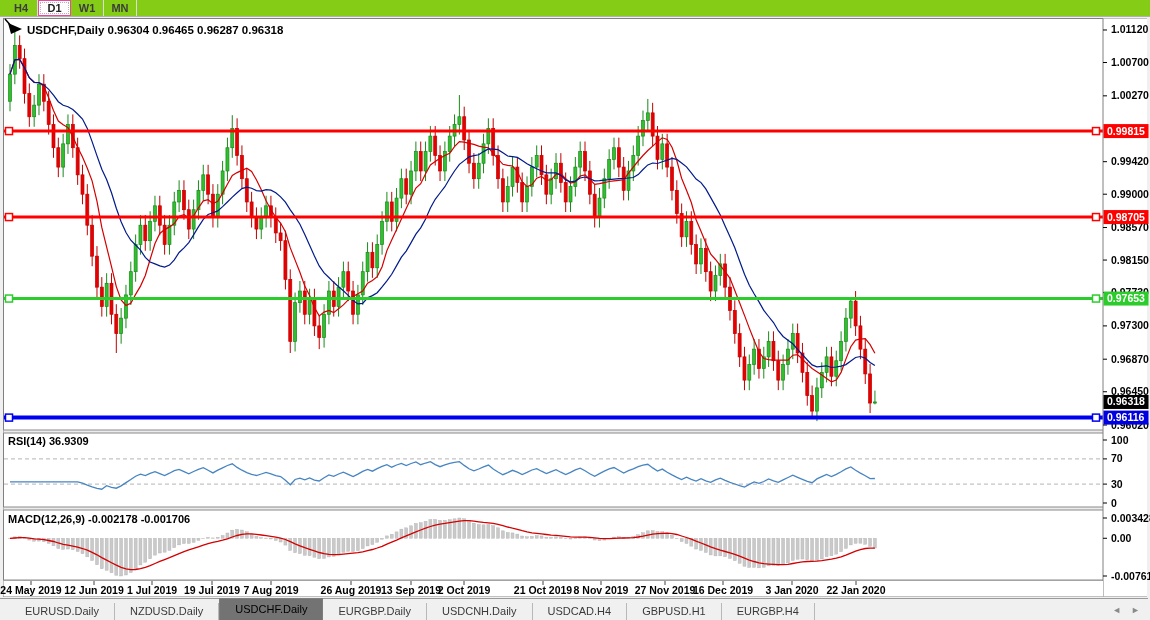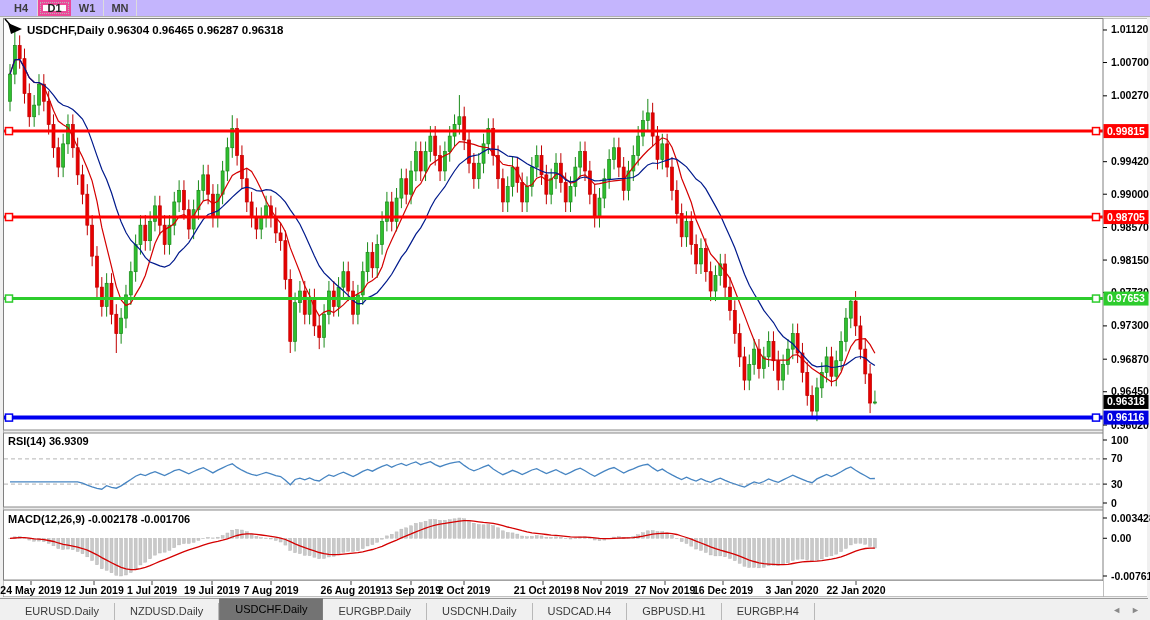--- a/index.html
+++ b/index.html
@@ -1,22 +1,22 @@
 <!DOCTYPE html>
 <html><head>
 <meta charset="utf-8">
 <style>
   html,body{margin:0;padding:0}
   body{width:1150px;height:620px;overflow:hidden;background:#f0f0f0;
        font-family:"Liberation Sans",sans-serif;position:relative}
-  #toolbar{position:absolute;top:0;left:0;width:1150px;height:17px;background:#c4b5fd;
+  #toolbar{position:absolute;top:0;left:0;width:1150px;height:17px;background:#84cc16;
            border-bottom:1px solid #b0b0b0;display:flex;align-items:stretch;padding-left:5px;box-sizing:border-box}
   .tfbtn{width:33px;font-size:11px;font-weight:bold;color:#3c3c3c;display:flex;align-items:center;
          justify-content:center;border-right:1px solid #dcdcdc;cursor:default;box-sizing:border-box}
-  .tfbtn.active{background:#fdfdfd;border:5px solid #ec4899;outline:1px dotted #b5b5b5;outline-offset:-3px;color:#222}
+  .tfbtn.active{background:#fdfdfd;border:1px solid #ec4899;outline:1px dotted #b5b5b5;outline-offset:-3px;color:#222}
   #chartsvg{position:absolute;top:17px;left:0;display:block}
   #tabs{position:absolute;left:0;top:598px;width:1148px;height:22px;background:#f0f0f0;
         border-top:1px solid #9a9a9a;display:flex;align-items:flex-end;padding-left:10px;box-sizing:border-box}
   .tab{height:17px;line-height:17px;padding:0 15px;font-size:11px;color:#3a3a3a;
        border-right:1px solid #b8b8b8;white-space:nowrap;cursor:default}
   .tab.active{background:#737373;border:1px solid #7e7e7e;border-bottom:none;height:21px;line-height:21px;color:#000}
   #tab-arrows{margin-left:auto;margin-right:8px;color:#8a8a8a;font-size:9px;align-self:center;display:flex;gap:10px}
   #tab-arrows span{cursor:default}
   text{font-family:"Liberation Sans",sans-serif}
 </style>

